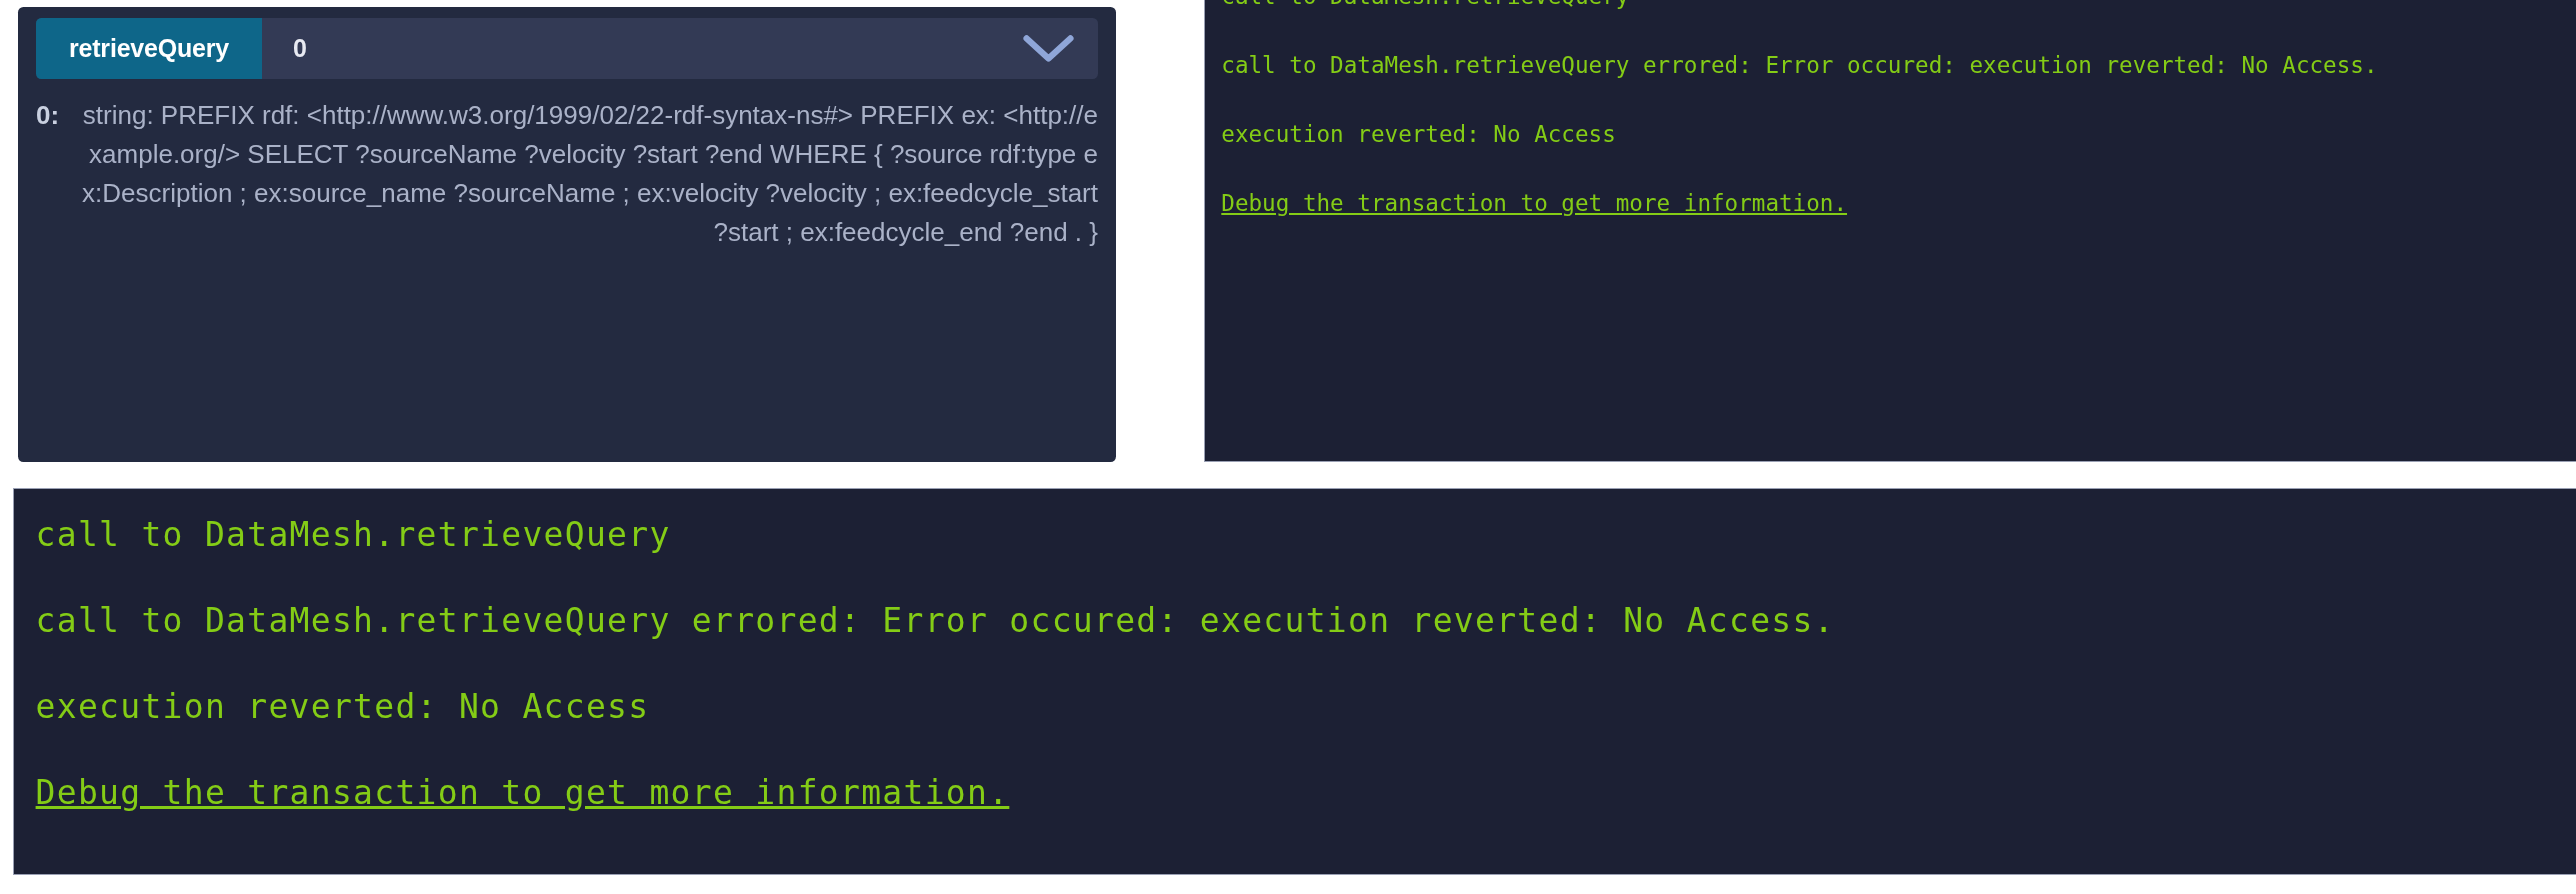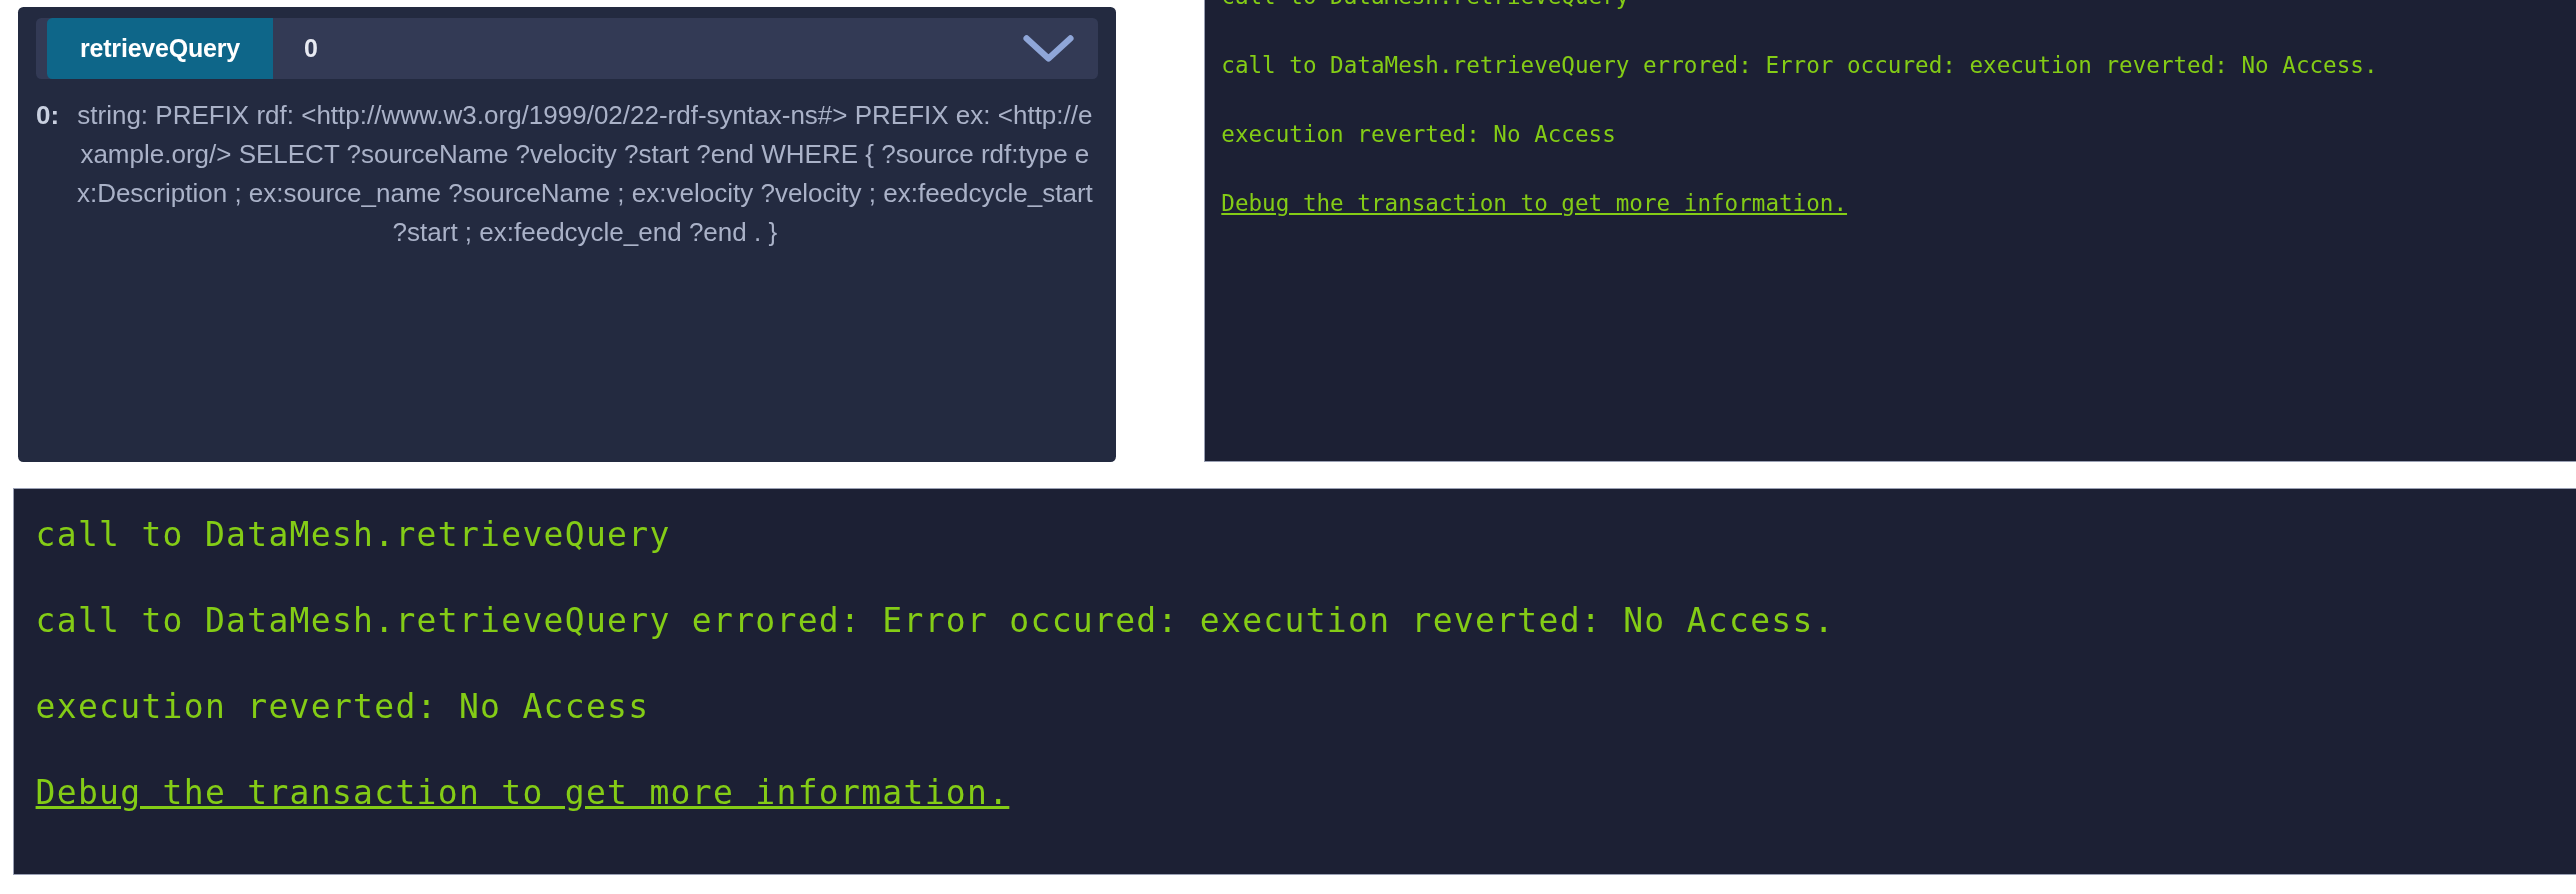--- a/index.html
+++ b/index.html
@@ -42,21 +42,20 @@
   }
   #fn-pill {
     background: #0e6689;
     border-radius: 5.4px 0 0 5.4px;
     min-width: 226px;
     display: flex;
     align-items: center;
     justify-content: center;
     padding: 0 20px;
     box-sizing: border-box;
-    margin-left: 11px;
   }
   #fn-pill span {
     color: #ffffff;
     font-size: 25px;
     font-weight: bold;
     letter-spacing: -0.2px;
     white-space: nowrap;
   }
   #arg-value {
     flex: 1;
@@ -86,21 +85,21 @@
     font-size: 26px;
     line-height: 39px;
   }
   #arg-index {
     color: #c9d0e0;
     font-weight: bold;
     padding-right: 12.6px;
     white-space: nowrap;
   }
   #arg-string {
-    text-align: center;
+    text-align: right;
     word-break: break-all;
     flex: 1;
   }
 
   
   .console {
     position: absolute;
     background: #1c2034;
     box-sizing: border-box;
     overflow: hidden;

